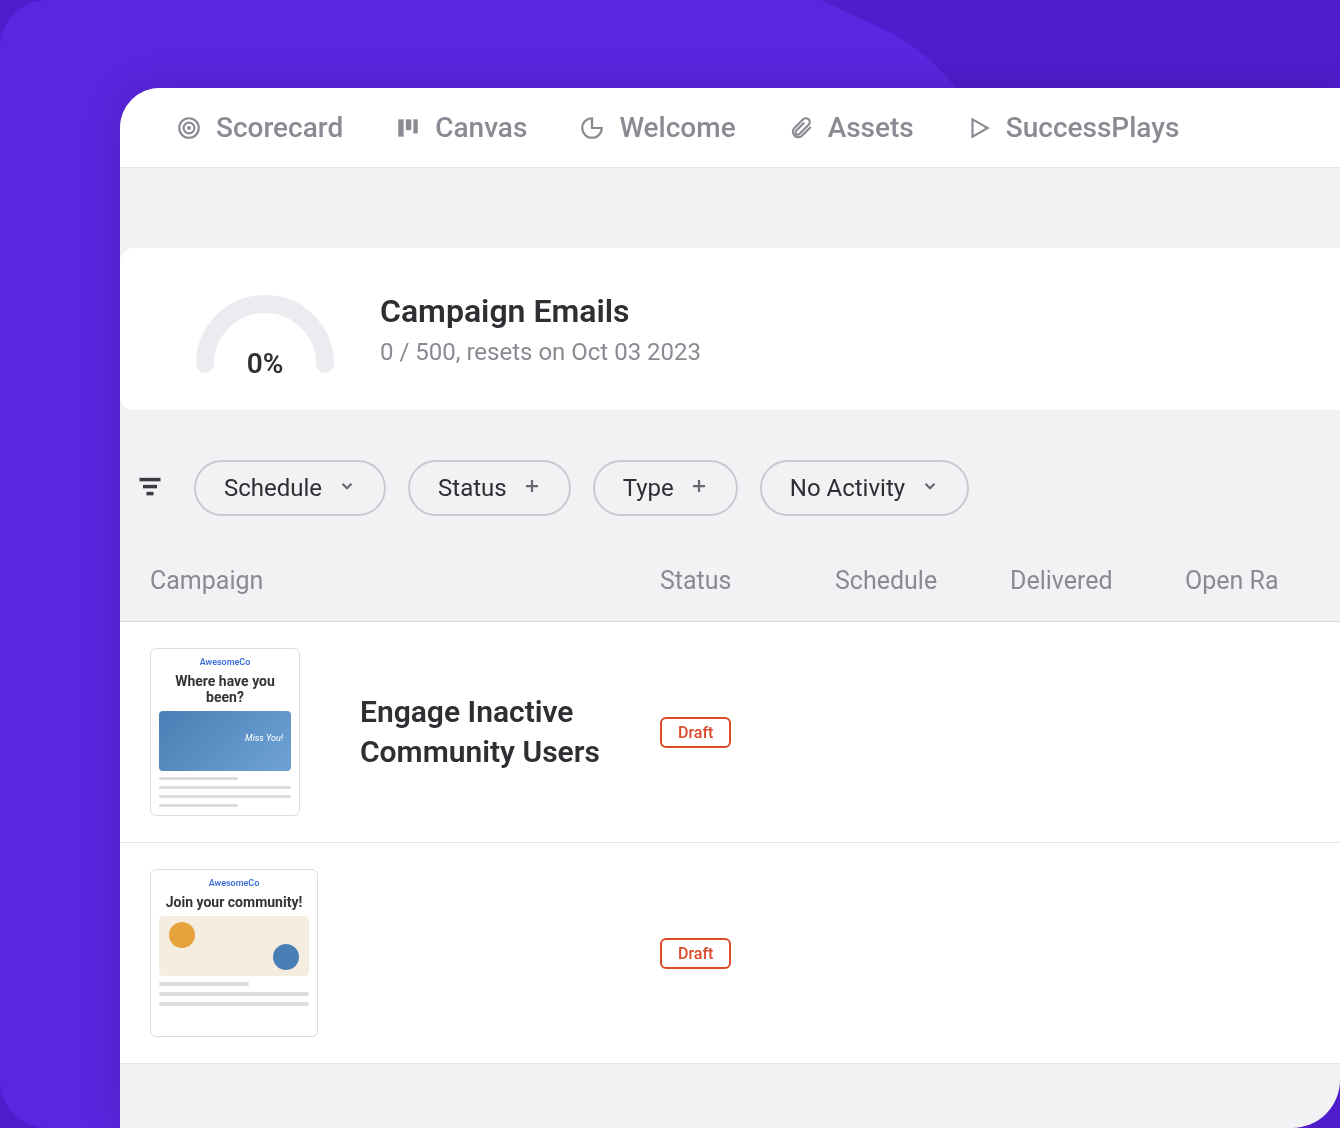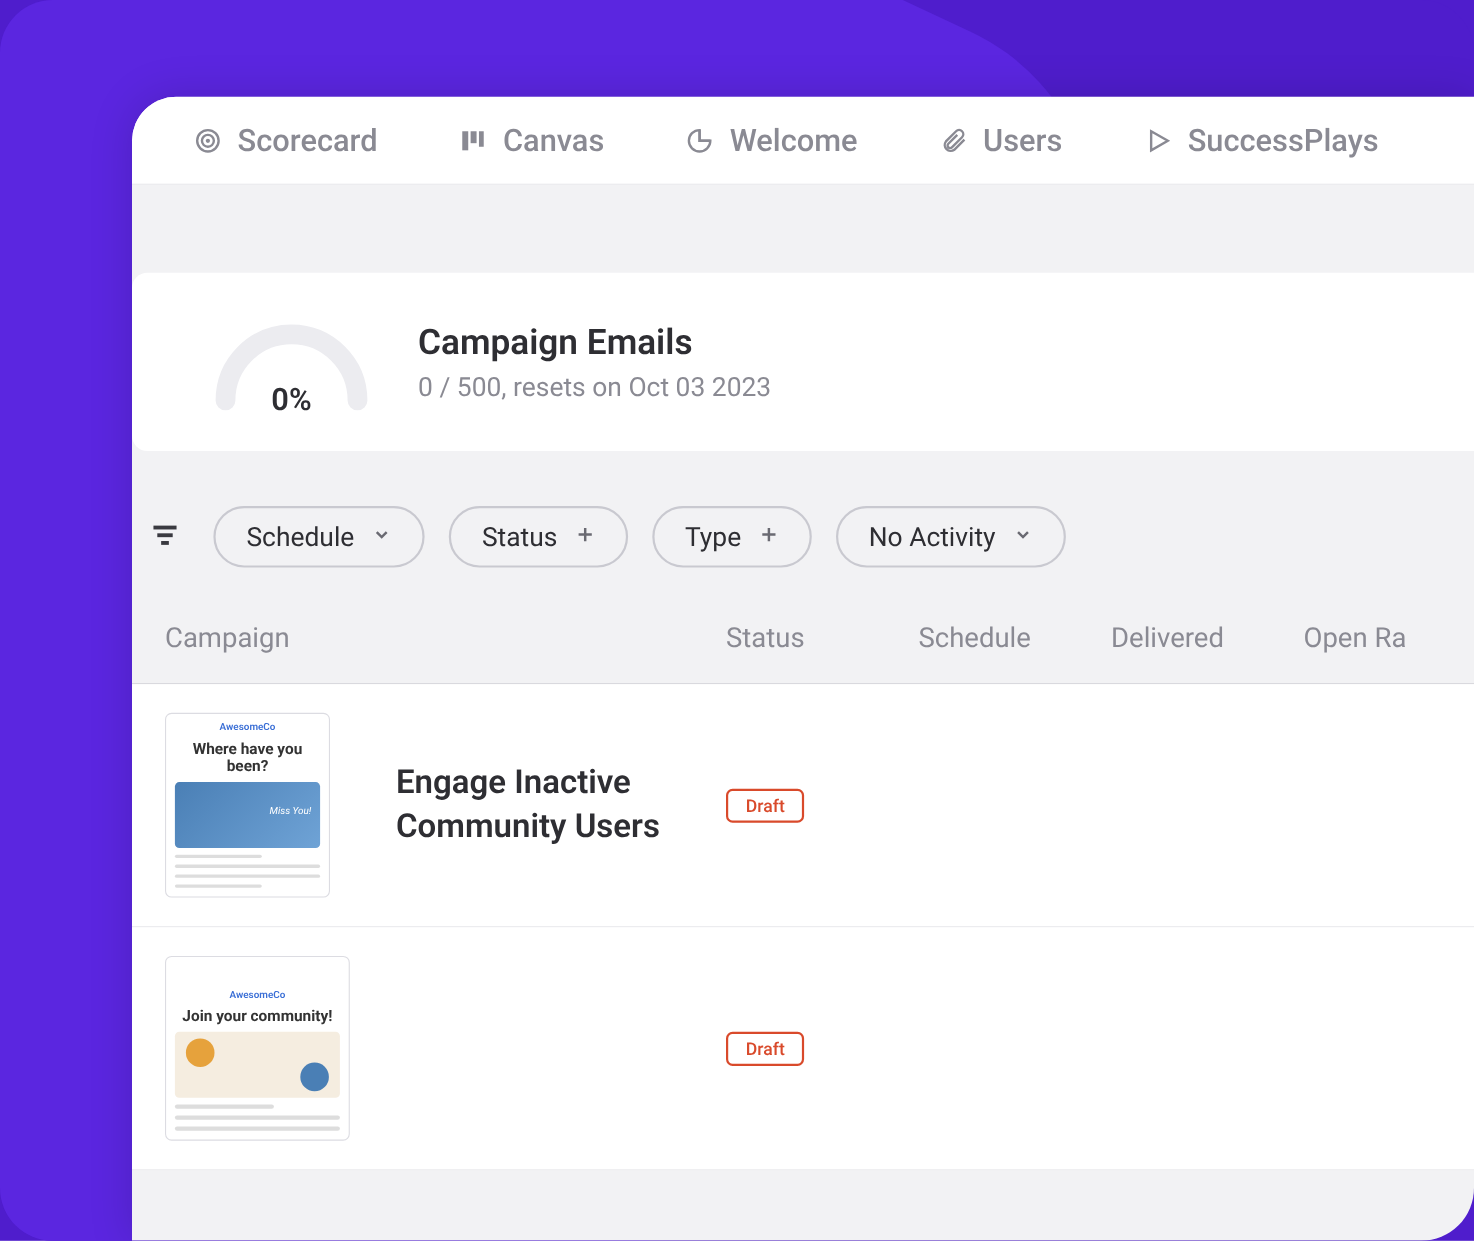--- a/index.html
+++ b/index.html
@@ -38,21 +38,21 @@
     border-top-left-radius: 40px;
     overflow: hidden;
     box-shadow: 0 0 40px rgba(0,0,0,0.15);
   }
   
   .topnav {
     background: #ffffff;
     height: 80px;
     display: flex;
     align-items: center;
-    gap: 74px;
+    gap: 52px;
     padding-left: 56px;
     border-bottom: 1px solid #e8e8ec;
   }
   .nav-item {
     display: flex;
     align-items: center;
     gap: 14px;
     color: #8a8a93;
     font-size: 28px;
     font-weight: 500;
@@ -153,21 +153,20 @@
     background: #fff;
     border: 1.5px solid #dcdce2;
     border-radius: 6px;
     padding: 8px;
     display: flex;
     flex-direction: column;
     gap: 6px;
     font-size: 8px;
     color: #888;
     overflow: hidden;
-    justify-content: flex-end;
   }
   .thumb .brand { text-align:center; color:#3b6fd6; font-size:9px; font-weight:600; }
   .thumb .headline { text-align:center; font-weight:700; color:#333; font-size:14px; }
   .thumb .hero { flex:0 0 60px; border-radius:4px; }
   .hero-a { background: linear-gradient(135deg,#4a7fb5,#6fa3d6); position:relative; }
   .hero-a::after { content:"Miss You!"; color:#fff; font-size:9px; position:absolute; right:8px; top:22px; font-style:italic;}
   .hero-b { background: #f5ede0; position: relative; }
   .hero-b::before, .hero-b::after { content:""; position:absolute; width:26px; height:26px; border-radius:50%; background:#e6a23c; }
   .hero-b::before { left:10px; top:6px; }
   .hero-b::after { right:10px; bottom:6px; background:#4a7fb5;}
@@ -220,21 +219,21 @@
         <svg viewBox="0 0 24 24">
             <path d="M12 3a9 9 0 1 0 9 9h-9z" fill="none" stroke="#8a8a93" stroke-width="2"></path>
             <path d="M12 3v9h9" fill="none" stroke="#8a8a93" stroke-width="2"></path>
           </svg>
         <span>Welcome</span>
       </div>
       <div class="nav-item">
         <svg viewBox="0 0 24 24">
             <path d="M21 11l-8.5 8.5a5 5 0 0 1-7-7L14 4a3.5 3.5 0 1 1 5 5l-8.5 8.5a2 2 0 0 1-3-3L15 7" fill="none" stroke="#8a8a93" stroke-width="2"></path>
           </svg>
-        <span>Users</span>
+        <span>Assets</span>
       </div>
       <div class="nav-item">
         <svg viewBox="0 0 24 24">
             <path d="M6 4l14 8-14 8z" fill="none" stroke="#8a8a93" stroke-width="2"></path>
           </svg>
         <span>SuccessPlays</span>
       </div>
     </div>
 
     <div class="summary-card">

